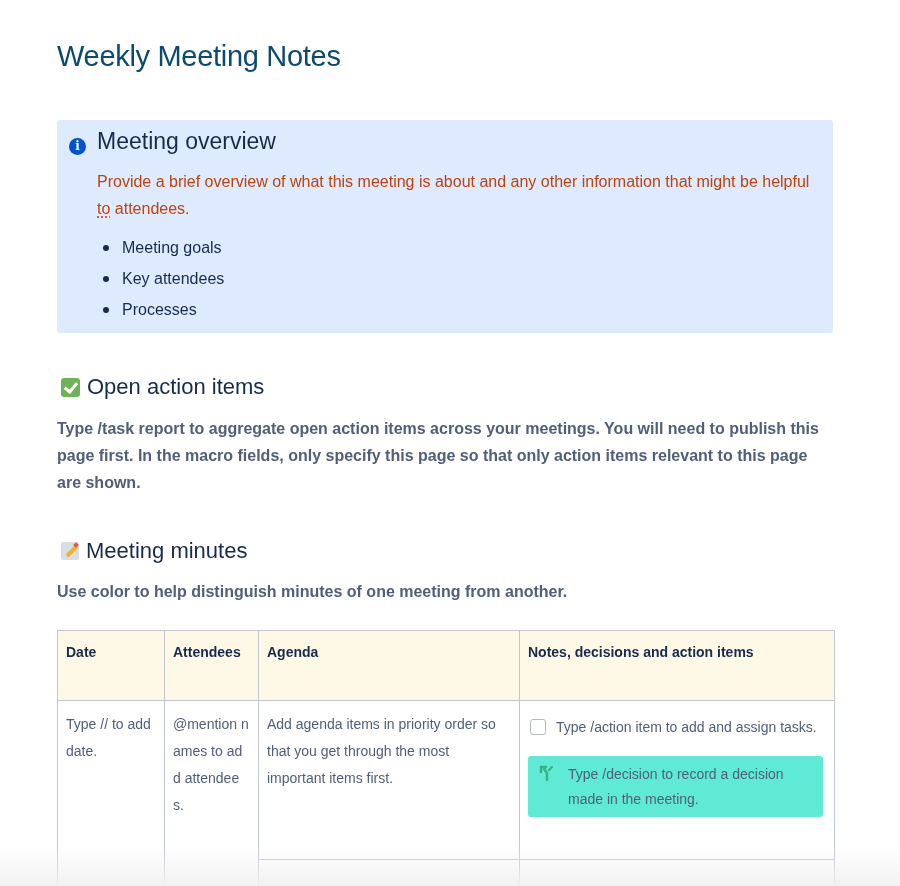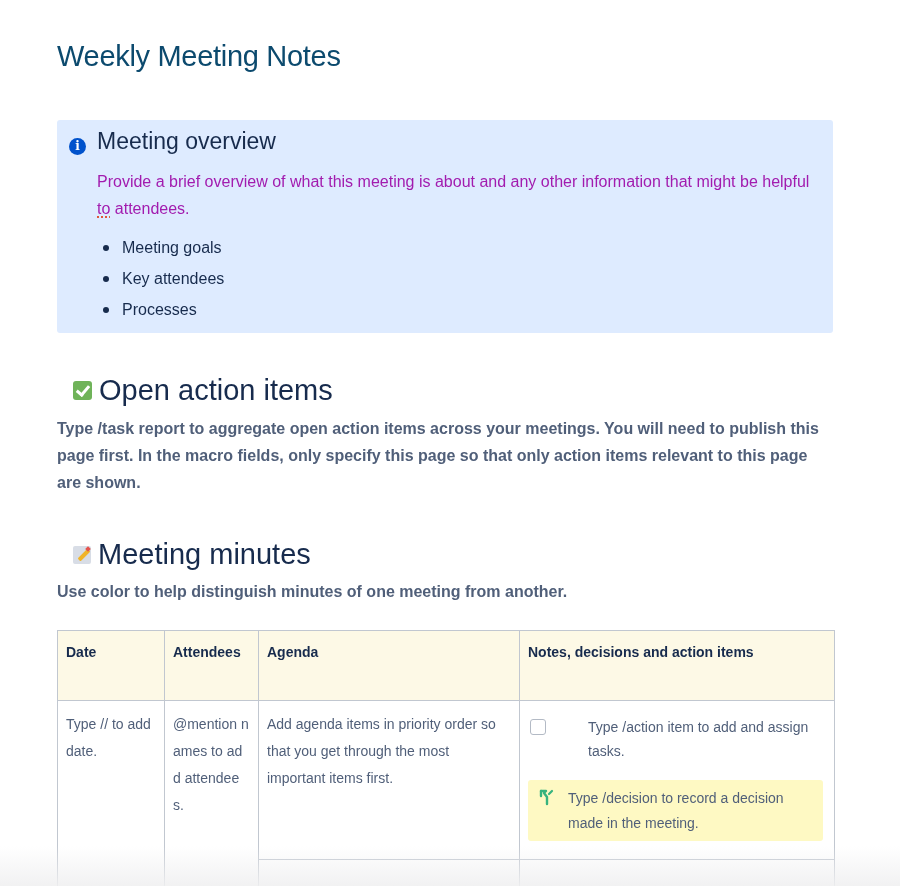--- a/index.html
+++ b/index.html
@@ -67,21 +67,21 @@
       margin: 0;
       white-space: nowrap;
     }
     .info-body {
       position: absolute;
       left: 40px;
       top: 48px;
       width: 725px;
       font-size: 16px;
       line-height: 27px;
-      color: #a21caf;
+      color: #c2410c;
       margin: 0;
     }
     .spell {
       text-decoration: underline dotted #de350b;
       text-underline-offset: 3px;
     }
     .info-list {
       position: absolute;
       left: 40px;
       top: 112px;
@@ -102,22 +102,22 @@
       left: 6px;
       top: 13px;
       width: 6px;
       height: 6px;
       border-radius: 50%;
       background: #172b4d;
     }
     
     .section-heading {
       position: absolute;
-      left: 16px;
-      font-size: 29px;
+      left: 4px;
+      font-size: 22px;
       font-weight: 400;
       color: #172b4d;
       margin: 0;
       white-space: nowrap;
       display: flex;
       align-items: center;
       text-align: right;
     }
     .emoji-check {
       display: inline-block;
@@ -211,35 +211,34 @@
     }
     .minutes-table td.agenda-cell, .minutes-table td.notes-cell {
       word-break: normal;
     }
     .task-item {
       display: flex;
       align-items: flex-start;
       line-height: 24px;
       margin-top: 4px;
       margin-left: 2px;
-      gap: 32px;
     }
     .checkbox {
       flex: 0 0 auto;
       width: 14px;
       height: 14px;
       border: 1.5px solid #b3bac5;
       border-radius: 3px;
       margin-top: 4px;
       margin-right: 10px;
       background: #fff;
     }
     .decision-box {
       margin-top: 17px;
-      background: #fef9c3;
+      background: #5eead4;
       border-radius: 3px;
       padding: 6px 10px 5px 10px;
       display: flex;
       align-items: flex-start;
       line-height: 25px;
       width: 275px;
     }
     .decision-icon {
       flex: 0 0 auto;
       width: 18px;

